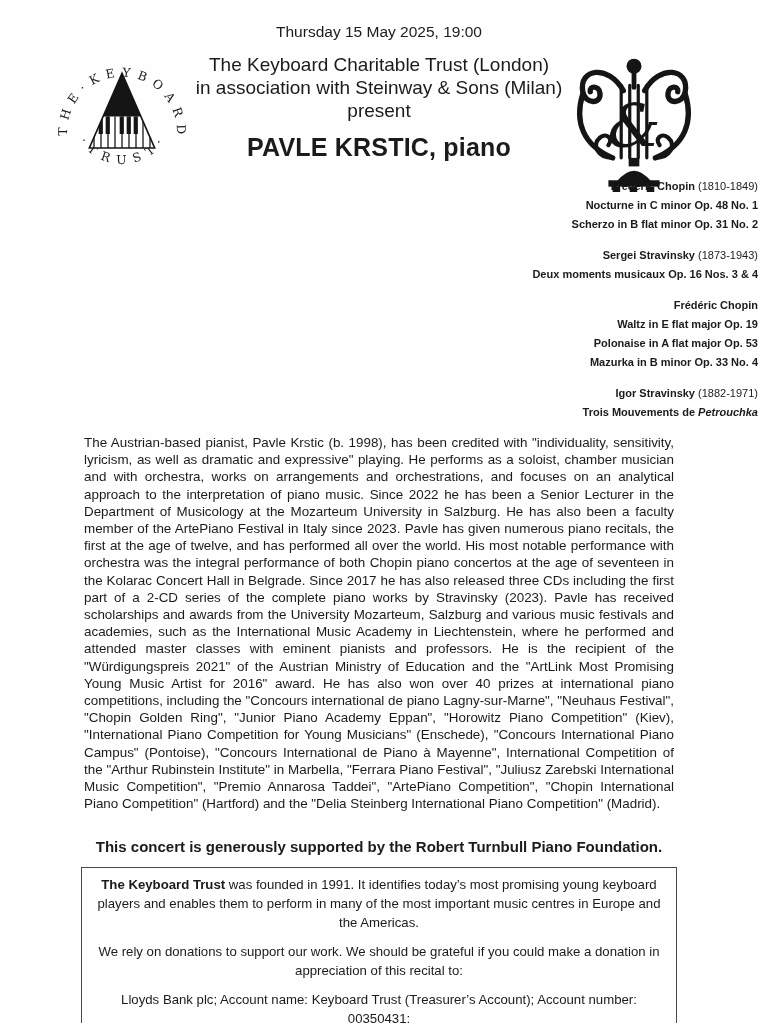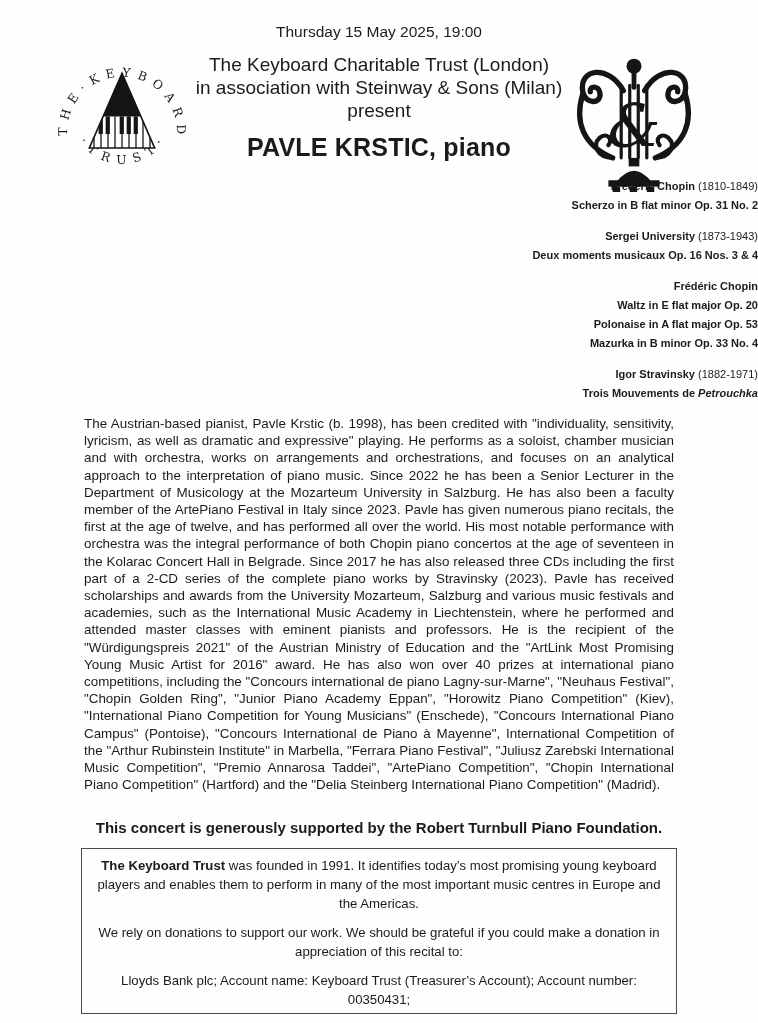--- a/index.html
+++ b/index.html
@@ -154,29 +154,30 @@
     <div>The Keyboard Charitable Trust (London)</div>
     <div>in association with Steinway &amp; Sons (Milan)</div>
     <div>present</div>
   </div>
 
   <div class="artist-title">PAVLE KRSTIC, piano</div>
 
   <div class="program">
     <div class="group">
       <div class="composer-line"><span>Frédéric Chopin</span><span class="composer-dates"> (1810-1849)</span></div>
+      <div class="piece">Nocturne in C minor Op. 48 No. 1</div>
       <div class="piece">Scherzo in B flat minor Op. 31 No. 2</div>
     </div>
     <div class="group">
-      <div class="composer-line"><span>Sergei University</span><span class="composer-dates"> (1873-1943)</span></div>
+      <div class="composer-line"><span>Sergei Stravinsky</span><span class="composer-dates"> (1873-1943)</span></div>
       <div class="piece">Deux moments musicaux Op. 16 Nos. 3 &amp; 4</div>
     </div>
     <div class="group">
       <div class="composer-line"><span>Frédéric Chopin</span><span class="composer-dates"></span></div>
-      <div class="piece">Waltz in E flat major Op. 20</div>
+      <div class="piece">Waltz in E flat major Op. 19</div>
       <div class="piece">Polonaise in A flat major Op. 53</div>
       <div class="piece">Mazurka in B minor Op. 33 No. 4</div>
     </div>
     <div class="group">
       <div class="composer-line"><span>Igor Stravinsky</span><span class="composer-dates"> (1882-1971)</span></div>
       <div class="piece"><span>Trois Mouvements de </span><span class="piece-italic">Petrouchka</span></div>
     </div>
   </div>
 
   <div class="bio"><span>The Austrian-based pianist, </span><span class="bio-name">Pavle Krstic</span><span> (b. 1998), has been credited with "individuality, sensitivity, lyricism, as well as dramatic and expressive" playing. He performs as a soloist, chamber musician and with orchestra, works on arrangements and orchestrations, and focuses on an analytical approach to the interpretation of piano music. Since 2022 he has been a Senior Lecturer in the Department of Musicology at the Mozarteum University in Salzburg. He has also been a faculty member of the ArtePiano Festival in Italy since 2023. Pavle has given numerous piano recitals, the first at the age of twelve, and has performed all over the world. His most notable performance with orchestra was the integral performance of both Chopin piano concertos at the age of seventeen in the Kolarac Concert Hall in Belgrade. Since 2017 he has also released three CDs including the first part of a 2-CD series of the complete piano works by Stravinsky (2023). Pavle has received scholarships and awards from the University Mozarteum, Salzburg and various music festivals and academies, such as the International Music Academy in Liechtenstein, where he performed and attended master classes with eminent pianists and professors. He is the recipient of the "Würdigungspreis 2021" of the Austrian Ministry of Education and the "ArtLink Most Promising Young Music Artist for 2016" award. He has also won over 40 prizes at international piano competitions, including the "Concours international de piano Lagny-sur-Marne", "Neuhaus Festival", "Chopin Golden Ring", "Junior Piano Academy Eppan", "Horowitz Piano Competition" (Kiev), "International Piano Competition for Young Musicians" (Enschede), "Concours International Piano Campus" (Pontoise), "Concours International de Piano à Mayenne", International Competition of the "Arthur Rubinstein Institute" in Marbella, "Ferrara Piano Festival", "Juliusz Zarebski International Music Competition", "Premio Annarosa Taddei", "ArtePiano Competition", "Chopin International Piano Competition" (Hartford) and the "Delia Steinberg International Piano Competition" (Madrid).</span></div>

